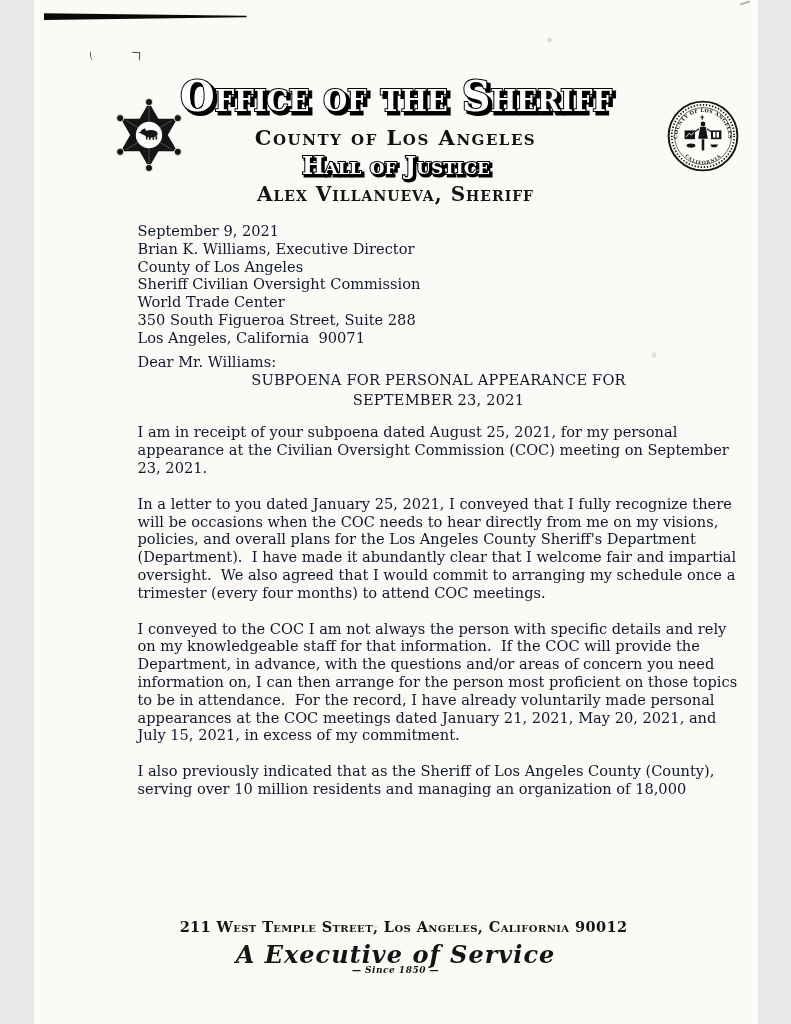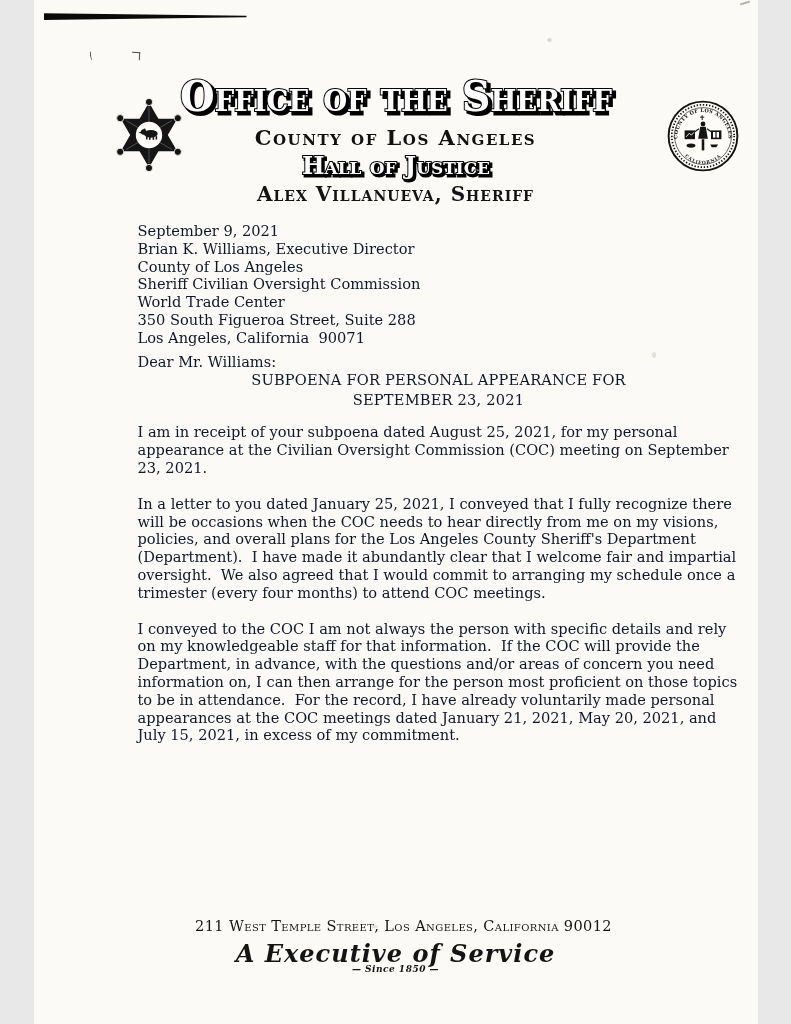--- a/index.html
+++ b/index.html
@@ -71,21 +71,21 @@
   .recipient { }
   .recipient div { white-space:pre; }
   .salutation { margin-top:6px; white-space:pre; }
   .subject { margin-top:0; text-align:center; font-weight:normal; line-height:19.5px; letter-spacing:0.2px; }
   .body-block p { margin:18px 0 0 0; white-space:pre-wrap; }
   .body-block p.first { margin-top:14px; }
 
   
   .footer { position:absolute; left:0; right:0; top:918px; text-align:center; color:#141414; }
   .f-address {
-    font-weight:normal; font-variant:small-caps;
+    font-weight:bold; font-variant:small-caps;
     font-size:14.5px; letter-spacing:0.4px;padding-left:16px;
   }
   .f-motto {
     margin-top:5px; font-style:italic; font-weight:bold;
     font-size:24px; letter-spacing:1px;
   }
   .f-since {
     margin-top:-4px; font-style:italic; font-weight:bold;
     font-size:9px; letter-spacing:0.5px;
   }
@@ -184,20 +184,21 @@
     <div class="salutation">Dear Mr. Williams:</div>
 
     <div class="subject">
       <div>SUBPOENA FOR PERSONAL APPEARANCE FOR</div>
       <div>SEPTEMBER 23, 2021</div>
     </div>
 
     <p class="first">I am in receipt of your subpoena dated August 25, 2021, for my personal appearance at the Civilian Oversight Commission (COC) meeting on September 23, 2021.</p>
     <p>In a letter to you dated January 25, 2021, I conveyed that I fully recognize there will be occasions when the COC needs to hear directly from me on my visions, policies, and overall plans for the Los Angeles County Sheriff's Department (Department).  I have made it abundantly clear that I welcome fair and impartial oversight.  We also agreed that I would commit to arranging my schedule once a trimester (every four months) to attend COC meetings.</p>
     <p>I conveyed to the COC I am not always the person with specific details and rely on my knowledgeable staff for that information.  If the COC will provide the Department, in advance, with the questions and/or areas of concern you need information on, I can then arrange for the person most proficient on those topics to be in attendance.  For the record, I have already voluntarily made personal appearances at the COC meetings dated January 21, 2021, May 20, 2021, and July 15, 2021, in excess of my commitment.</p>
+    <p>I also previously indicated that as the Sheriff of Los Angeles County (County), serving over 10 million residents and managing an organization of 18,000</p>
   </div>
 
   <div class="footer">
     <div class="f-address">211 West Temple Street, Los Angeles, California 90012</div>
     <div class="f-motto">A Executive of Service</div>
     <div class="f-since">— Since 1850 —</div>
   </div>
 
 </div>
 

